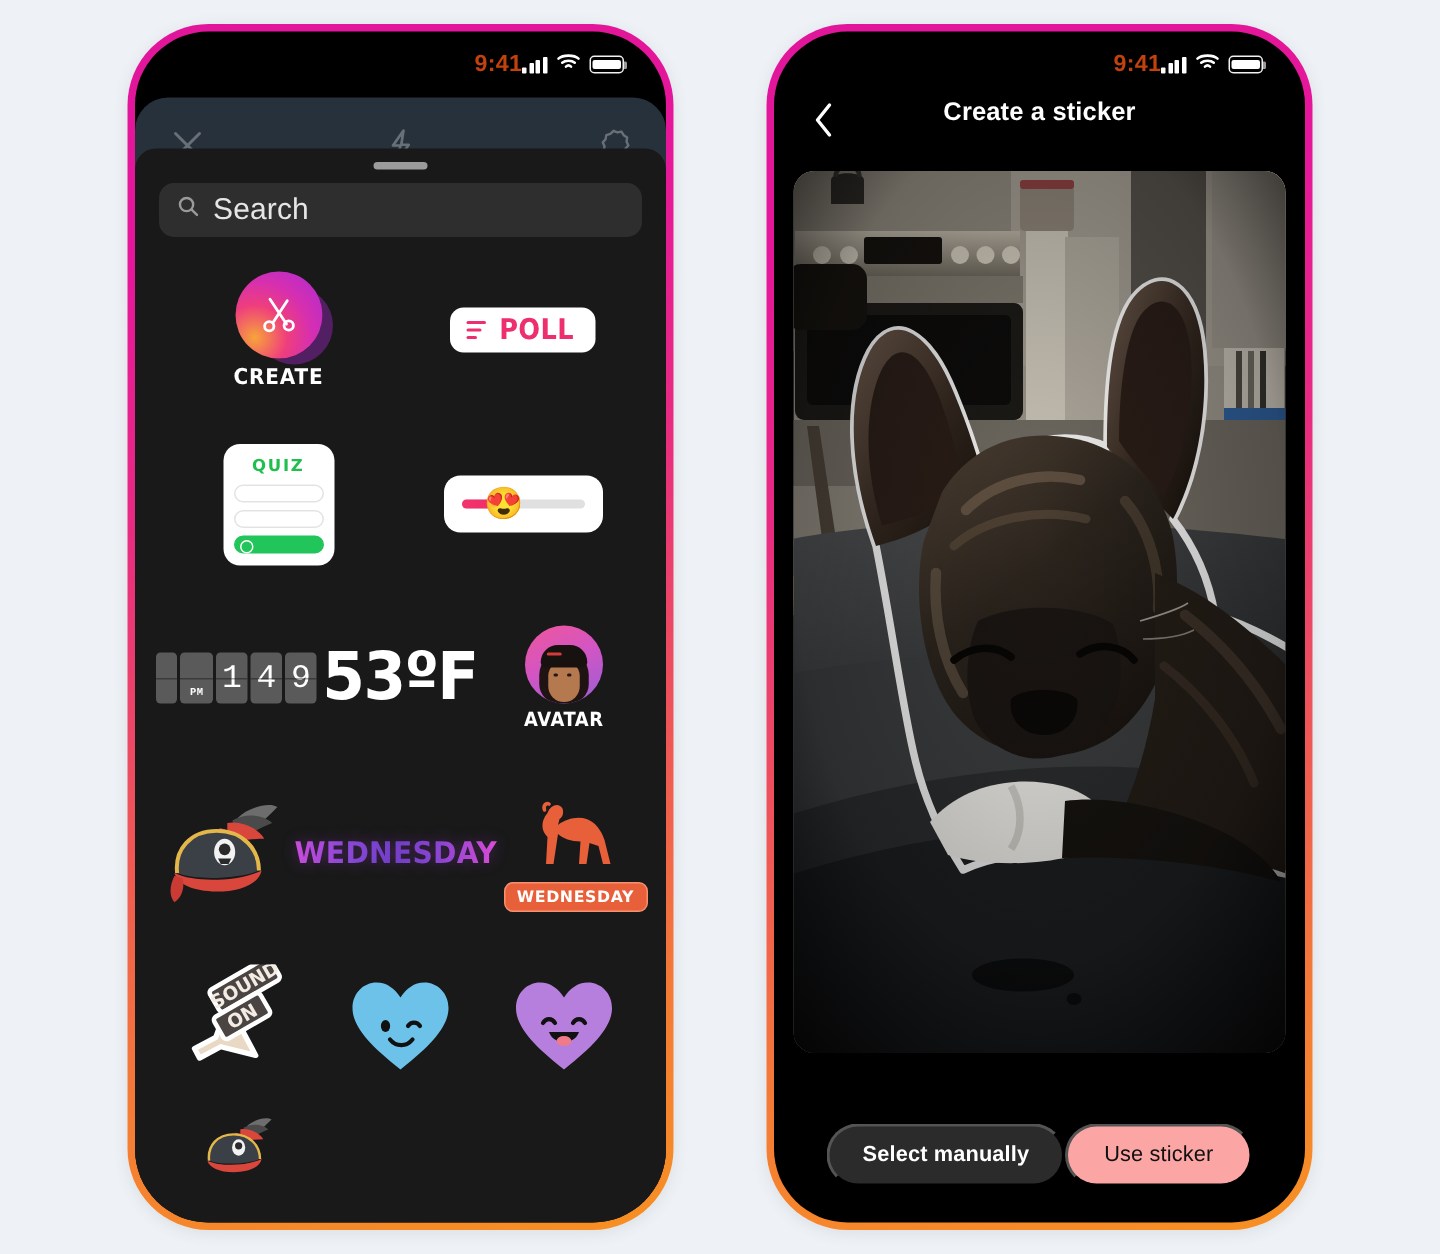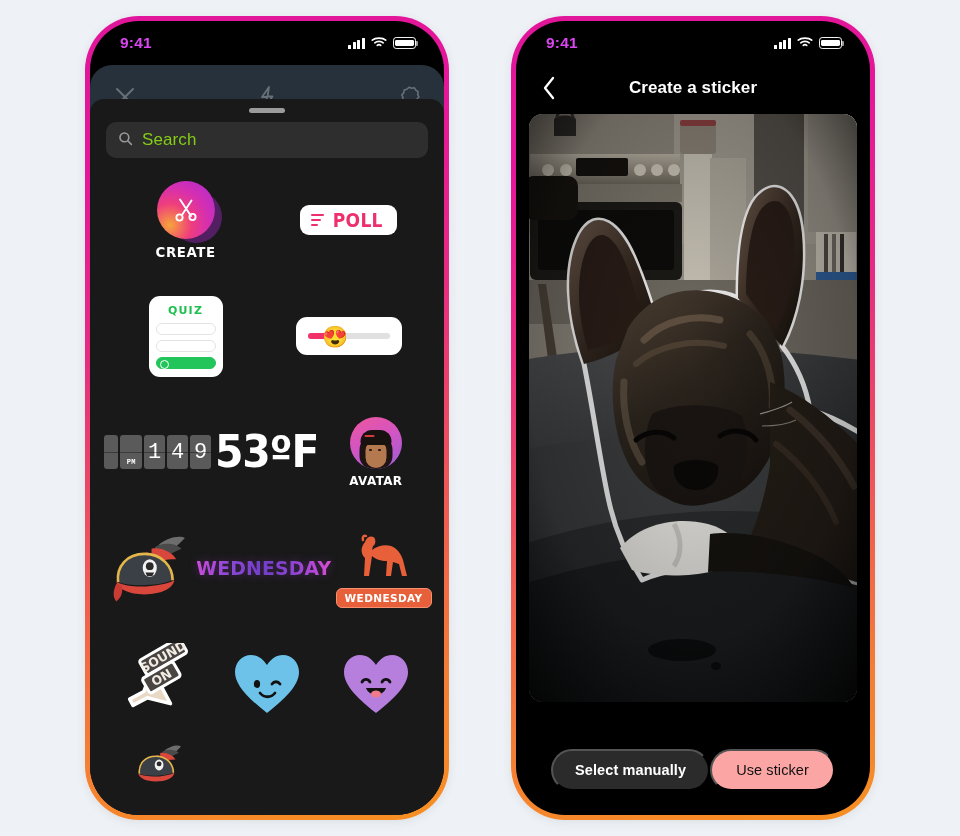--- a/index.html
+++ b/index.html
@@ -36,23 +36,23 @@
     background: #000;
     overflow: hidden;
   }
 
   
   .statusbar {
     position: relative;
     height: 44px;
     display: flex;
     align-items: center;
-    justify-content: space-between;
+    justify-content: flex-end;
     padding: 0 28px 0 30px;
-    color: #d946ef;
+    color: #c2410c;
     z-index: 40;
   }
   .status-time {
     font-size: 15.5px;
     font-weight: bold;
     letter-spacing: .2px;
   }
   .status-right { display: flex; align-items: center; gap: 6px; }
   .bars { display: flex; align-items: flex-end; gap: 1.6px; height: 11px; }
   .bars i { display: block; width: 3px; background: #fff; border-radius: .6px; }
@@ -109,22 +109,22 @@
   .search-box {
     height: 36px;
     background: #2e2e2e;
     border-radius: 10px;
     display: flex; align-items: center;
     padding: 0 12px;
     gap: 9px;
   }
   .search-icon { width: 15px; height: 15px; flex: 0 0 auto; }
   .search-placeholder {
-    color: #84cc16;
-    font-size: 17px;
+    color: #e5e5e5;
+    font-size: 20px;
     letter-spacing: .1px;
   }
 
   .sticker-grid {
     padding: 4px 14px 0;
   }
   .srow {
     display: flex;
     align-items: center;
     justify-content: space-around;
@@ -396,21 +396,21 @@
 
   
   .heart-svg { width: 70px; height: 66px; }
 
   
   .srow.partial { height: 46px; overflow: hidden; align-items: flex-start; }
 
   
   .nav {
     height: 46px;
-    display: flex; align-items: center;
+    display: flex; align-items: flex-start;
     position: relative;
     padding: 0 18px;
   }
   .nav-back {
     width: 30px; height: 30px;
     display: flex; align-items: center; justify-content: center;
   }
   .nav-title {
     position: absolute; left: 0; right: 0;
     text-align: center;

